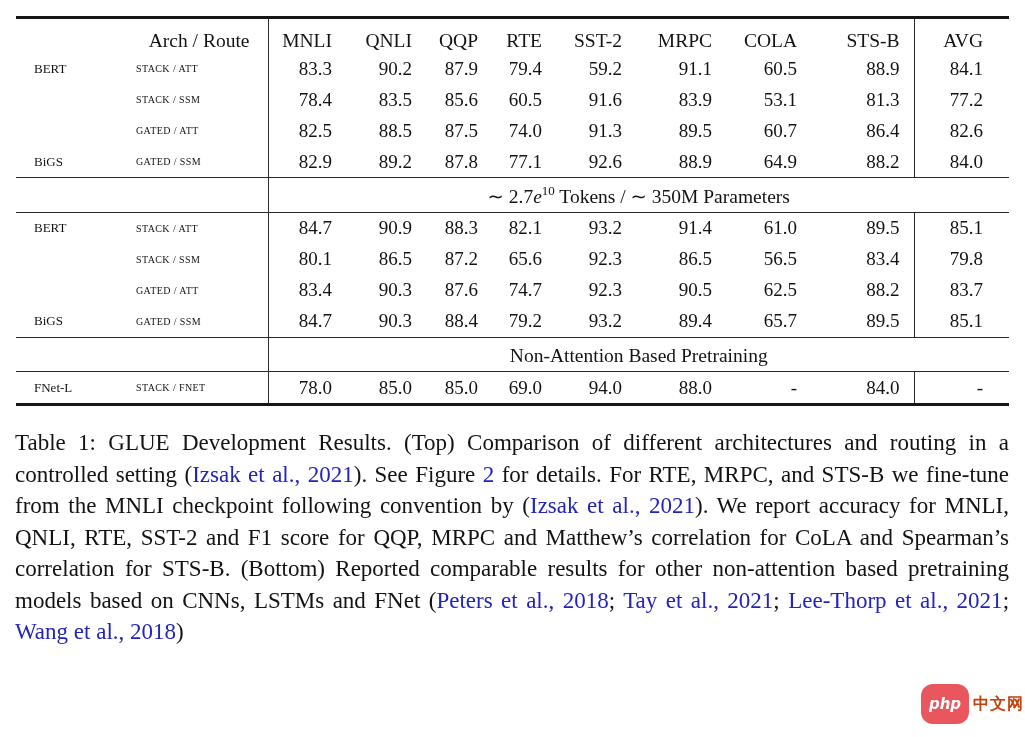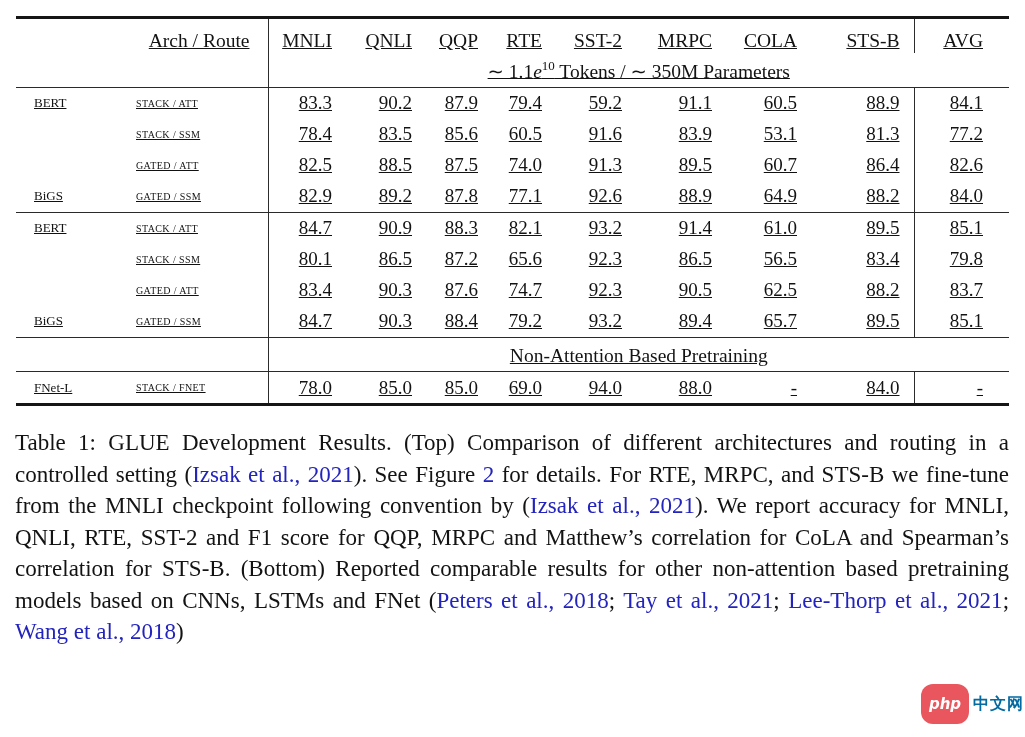--- a/index.html
+++ b/index.html
@@ -1,19 +1,19 @@
 <!DOCTYPE html>
 <html><head>
 <meta charset="utf-8">
 <style>
   html,body{margin:0;padding:0;background:#ffffff;}
   .page{position:relative;width:1025px;height:737px;background:#fff;overflow:hidden;
         font-family:"Liberation Serif", serif;color:#111;}
   table.results{border-collapse:collapse;margin:16px 16px 0 16px;width:993px;
-                border-top:3px solid #161616;border-bottom:3px solid #161616;table-layout:fixed;text-decoration:underline;}
+                border-top:3px solid #161616;border-bottom:3px solid #161616;table-layout:fixed;}
   td{font-size:19px;color:#131313;vertical-align:middle;white-space:nowrap;overflow:visible;}
   
   col.c-model{width:100px;} col.c-arch{width:152px;}
   col.c-mnli{width:78px;} col.c-qnli{width:80px;} col.c-qqp{width:66px;}
   col.c-rte{width:64px;} col.c-sst{width:80px;} col.c-mrpc{width:90px;}
   col.c-cola{width:85px;} col.c-stsb{width:103px;} col.c-avg{width:95px;}
   
   .model{text-align:left;padding:4px 0 4px 18px;font-size:13px;}
   .arch{text-align:left;padding:4px 0 4px 20px;font-size:10px;letter-spacing:.4px;}
   .num{text-align:right;padding:4px 14px 4px 0;}
@@ -35,21 +35,21 @@
   tbody.sec tr td{padding-top:4.5px;padding-bottom:4.5px;}
   
   .caption{margin:21px 16px 0 15px;width:994px;font-size:23px;line-height:1.37;
            text-align:justify;color:#131313;}
   .caption .cite{color:#2323bd;}
   
   .wm{position:absolute;top:684px;right:1px;display:flex;align-items:center;gap:4px;}
   .wm-pill{display:flex;align-items:center;justify-content:center;width:48px;height:40px;
            border-radius:12px;background:#e9565e;color:#fff;
            font-family:"DejaVu Sans", sans-serif;font-style:italic;font-weight:bold;font-size:15px;}
-  .wm-cn{font-family:"DejaVu Sans", sans-serif;font-size:16px;font-weight:600;color:#0369a1;letter-spacing:1px;}
+  .wm-cn{font-family:"DejaVu Sans", sans-serif;font-size:16px;font-weight:600;color:#c2410c;letter-spacing:1px;}
 </style>
 </head>
 <body>
 
 <div class="page">
 
 <table class="results">
   <colgroup>
     <col class="c-model">
         <col class="c-arch">
@@ -73,24 +73,20 @@
       <td class="num">RTE</td>
       <td class="num">SST-2</td>
       <td class="num">MRPC</td>
       <td class="num">COLA</td>
       <td class="num">STS-B</td>
       <td class="avgcell vbar2">AVG</td>
     </tr>
   </thead>
 
   <tbody class="sec">
-    <tr class="band">
-      <td colspan="2" class="vbar1"></td>
-      <td colspan="9" class="band-title"><span>∼ 1.1</span><i>e</i><sup>10</sup><span> Tokens / ∼ 350M Parameters</span></td>
-    </tr>
     <tr>
       <td class="model">BERT</td>
       <td class="arch vbar1">STACK / ATT</td>
       <td class="num">83.3</td>
       <td class="num">90.2</td>
       <td class="num">87.9</td>
       <td class="num">79.4</td>
       <td class="num">59.2</td>
       <td class="num">91.1</td>
       <td class="num">60.5</td>
@@ -132,20 +128,24 @@
       <td class="num">77.1</td>
       <td class="num">92.6</td>
       <td class="num">88.9</td>
       <td class="num">64.9</td>
       <td class="num">88.2</td>
       <td class="avgcell vbar2">84.0</td>
     </tr>
   </tbody>
 
   <tbody class="sec">
+    <tr class="band">
+      <td colspan="2" class="vbar1"></td>
+      <td colspan="9" class="band-title"><span>∼ 2.7</span><i>e</i><sup>10</sup><span> Tokens / ∼ 350M Parameters</span></td>
+    </tr>
     <tr>
       <td class="model">BERT</td>
       <td class="arch vbar1">STACK / ATT</td>
       <td class="num">84.7</td>
       <td class="num">90.9</td>
       <td class="num">88.3</td>
       <td class="num">82.1</td>
       <td class="num">93.2</td>
       <td class="num">91.4</td>
       <td class="num">61.0</td>

